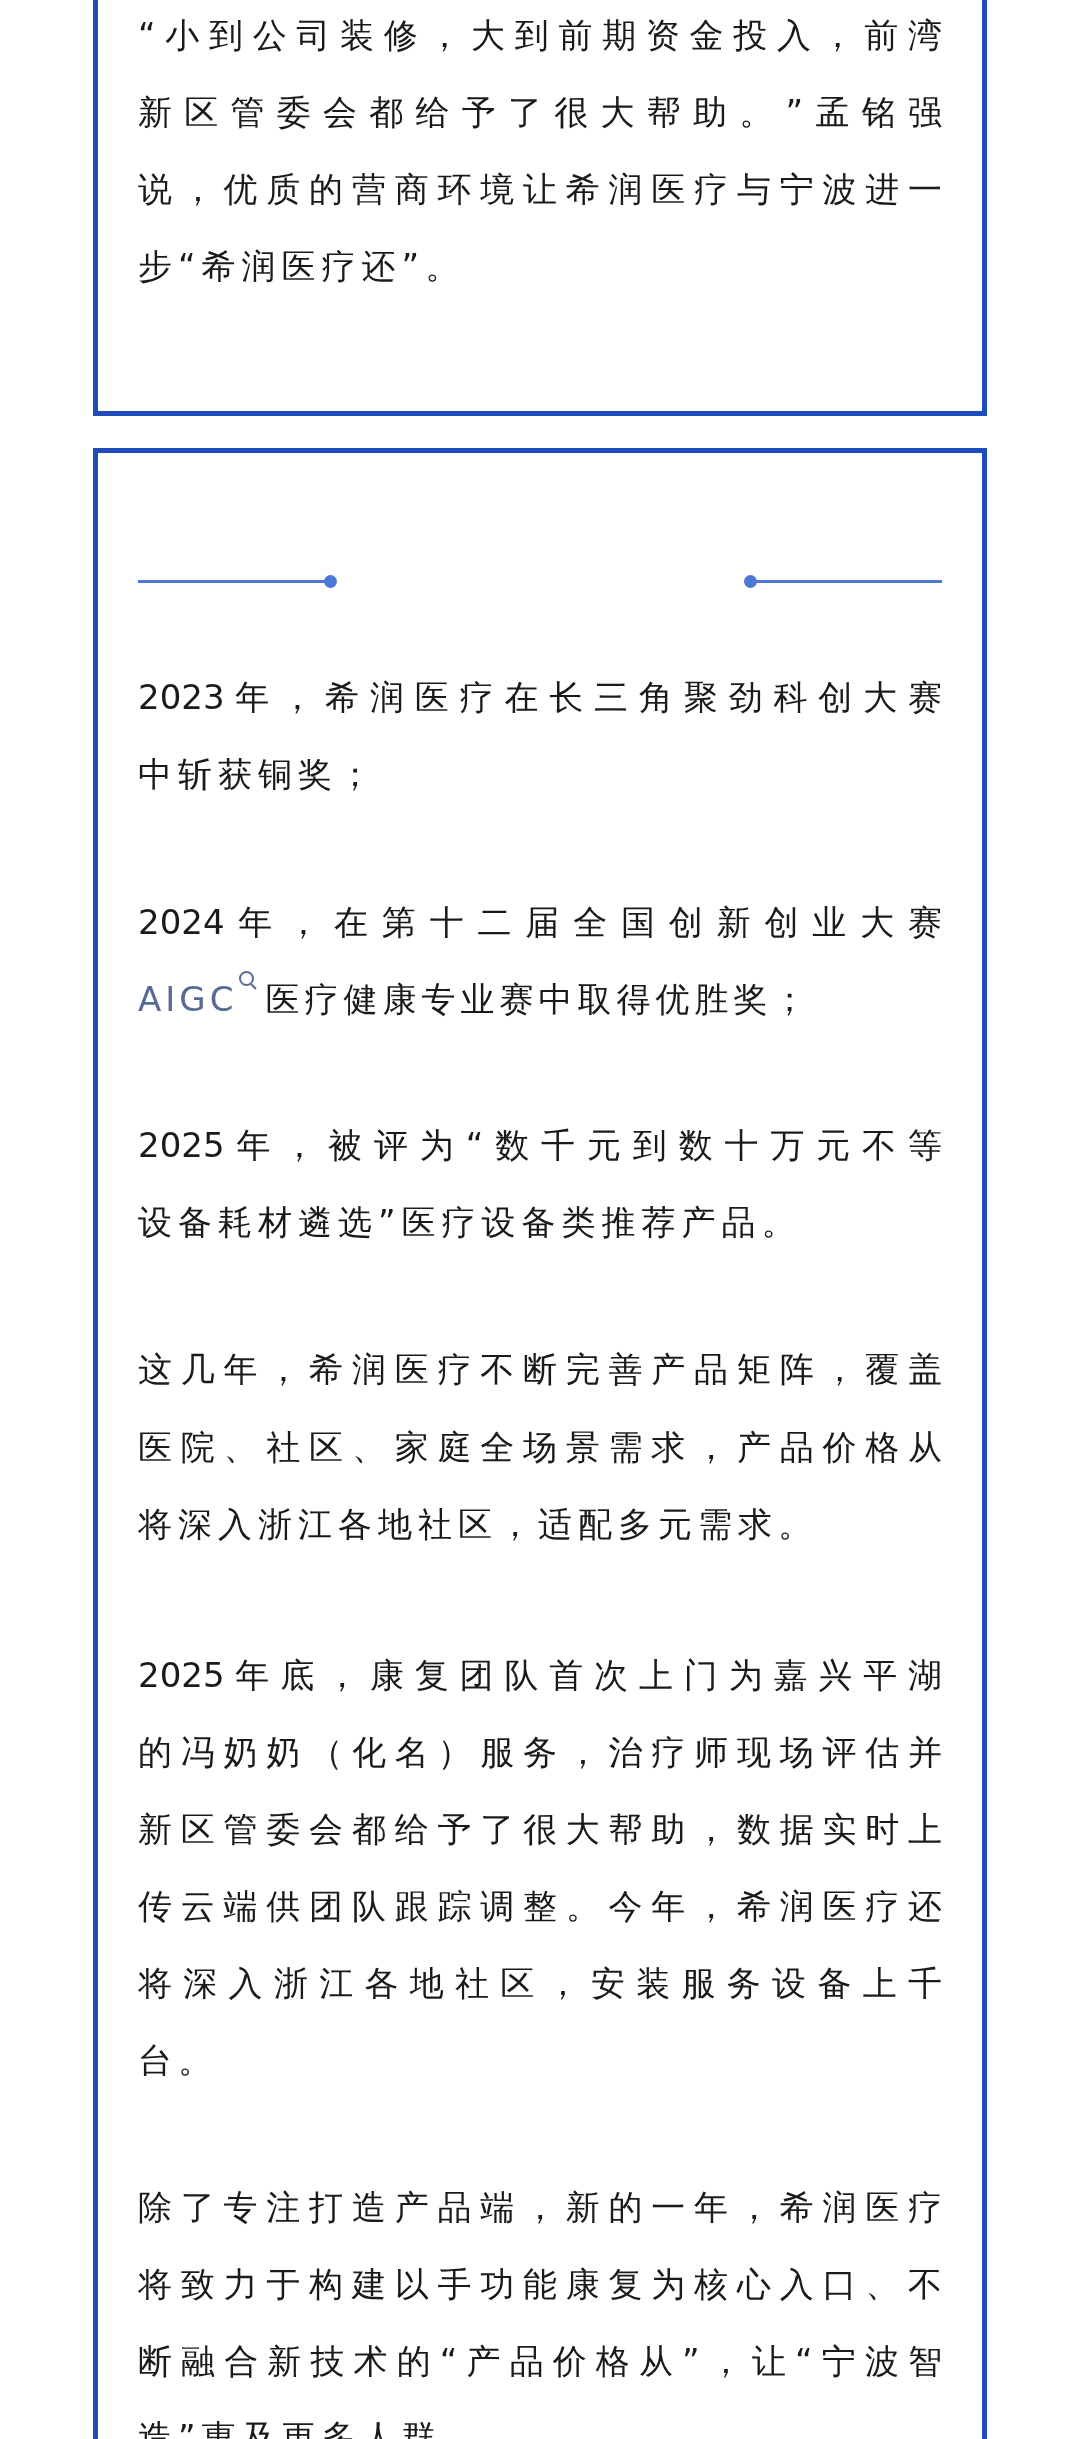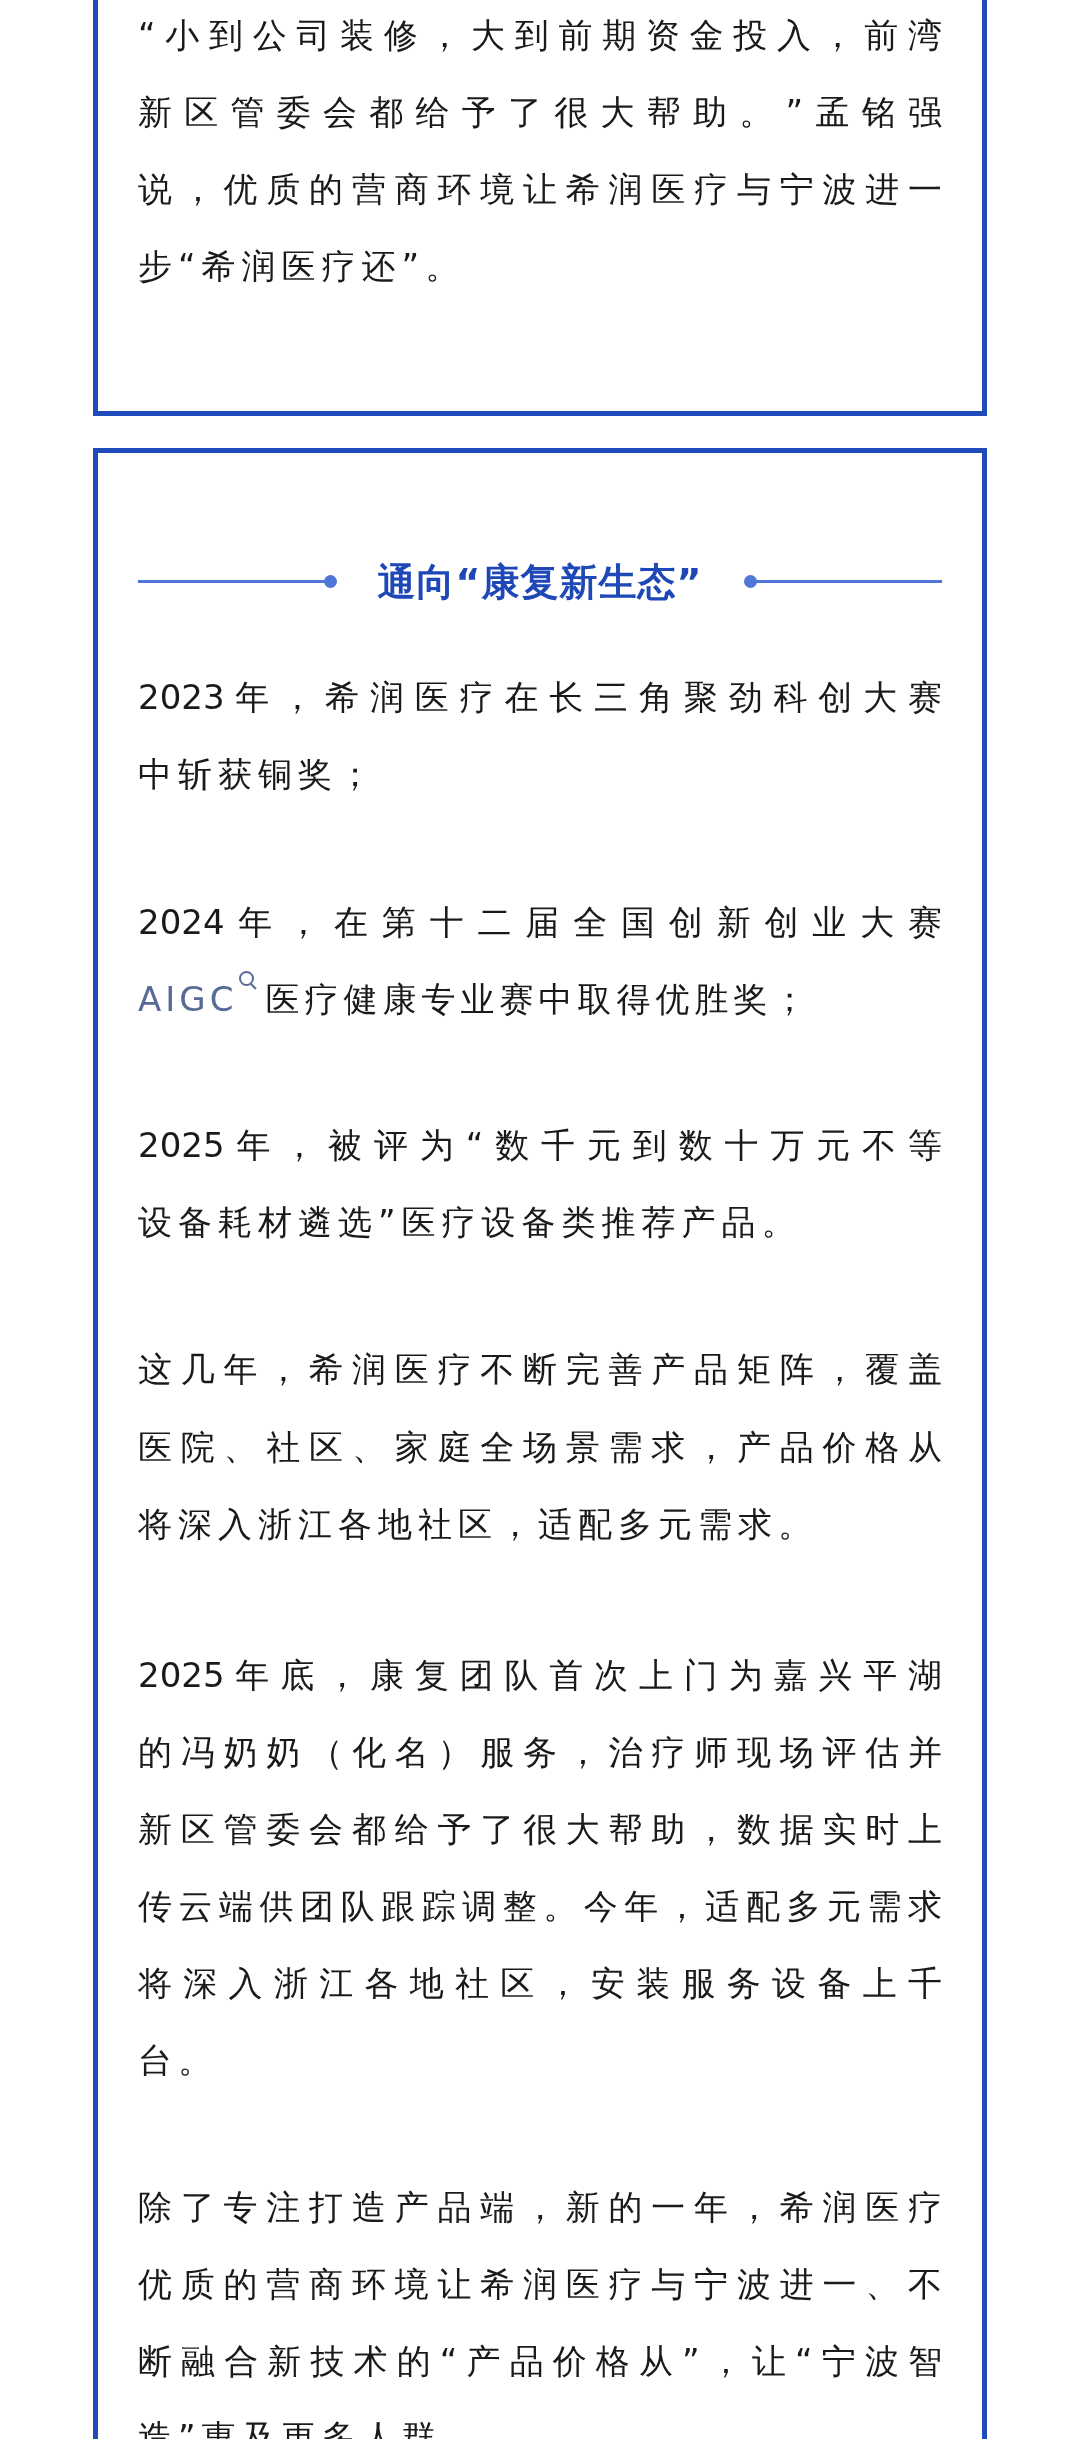--- a/index.html
+++ b/index.html
@@ -33,21 +33,20 @@
 <div class="line" style="top:-3px">“小到公司装修，大到前期资金投入，前湾</div>
 <div class="line" style="top:74px">新区管委会都给予了很大帮助。”孟铭强</div>
 <div class="line" style="top:151px">说，优质的营商环境让希润医疗与宁波进一</div>
 <div class="line last" style="top:228px">步“希润医疗还”。</div>
 
 <div class="box" id="box2"></div>
 
 <div class="heading-row">
   <div class="hline left"></div>
   <div class="hdot left"></div>
-  <div class="heading-text">通向“康复新生态”</div>
   <div class="hdot right"></div>
   <div class="hline right"></div>
 </div>
 
 <div class="line" style="top:659px">2023年，希润医疗在长三角聚劲科创大赛</div>
 <div class="line last" style="top:736px">中斩获铜奖；</div>
 
 <div class="line" style="top:884px">2024年，在第十二届全国创新创业大赛</div>
 <div class="line last" style="top:961px; letter-spacing:5px">
   <span class="link">AIGC</span><span class="search-sup"><span class="ring"></span><span class="handle"></span></span><span>医疗健康专业赛中取得优胜奖；</span>
@@ -56,20 +55,20 @@
 <div class="line" style="top:1107px">2025年，被评为“数千元到数十万元不等</div>
 <div class="line last" style="top:1184px">设备耗材遴选”医疗设备类推荐产品。</div>
 
 <div class="line" style="top:1331px">这几年，希润医疗不断完善产品矩阵，覆盖</div>
 <div class="line" style="top:1409px">医院、社区、家庭全场景需求，产品价格从</div>
 <div class="line last" style="top:1486px">将深入浙江各地社区，适配多元需求。</div>
 
 <div class="line" style="top:1637px">2025年底，康复团队首次上门为嘉兴平湖</div>
 <div class="line" style="top:1714px">的冯奶奶（化名）服务，治疗师现场评估并</div>
 <div class="line" style="top:1791px">新区管委会都给予了很大帮助，数据实时上</div>
-<div class="line" style="top:1868px">传云端供团队跟踪调整。今年，适配多元需求</div>
+<div class="line" style="top:1868px">传云端供团队跟踪调整。今年，希润医疗还</div>
 <div class="line" style="top:1945px">将深入浙江各地社区，安装服务设备上千</div>
 <div class="line last" style="top:2022px">台。</div>
 
 <div class="line" style="top:2169px">除了专注打造产品端，新的一年，希润医疗</div>
-<div class="line" style="top:2246px">优质的营商环境让希润医疗与宁波进一、不</div>
+<div class="line" style="top:2246px">将致力于构建以手功能康复为核心入口、不</div>
 <div class="line" style="top:2323px">断融合新技术的“产品价格从”，让“宁波智</div>
 <div class="line last" style="top:2399px">造”惠及更多人群。</div>
 
 </body></html>

